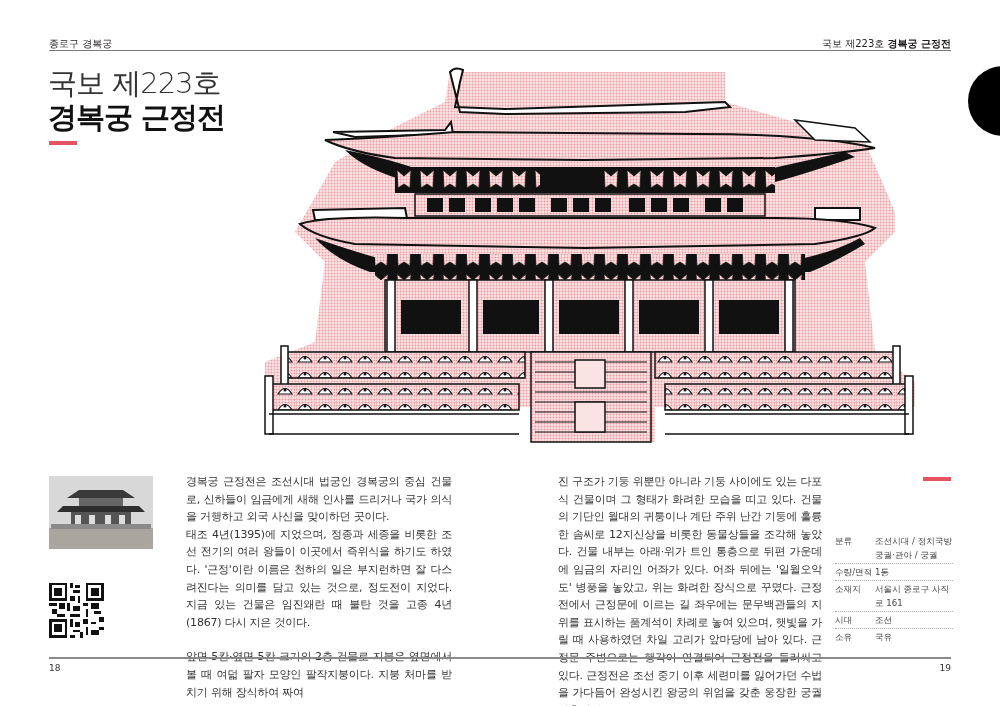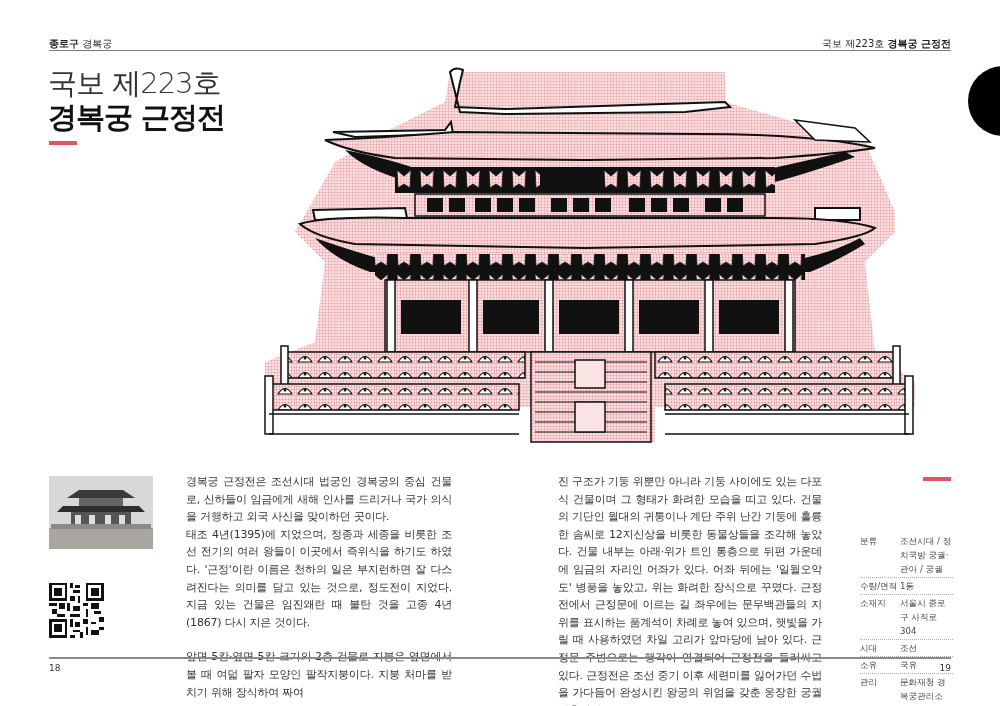--- a/index.html
+++ b/index.html
@@ -1,20 +1,20 @@
 <!DOCTYPE html>
 <html><head>
 <meta charset="utf-8">
 <style>
   * { margin:0; padding:0; box-sizing:border-box; }
   html, body { width:1000px; height:706px; background:#ffffff; overflow:hidden; }
   body { font-family:"DejaVu Sans", "Liberation Sans", sans-serif; color:#231f20; position:relative; }
 
   .header-left { position:absolute; left:49px; top:37px; font-size:10px; }
-  .header-left b { font-weight:bold; }
+  .header-left b { font-weight:normal; }
   .header-right { position:absolute; right:49px; top:37px; font-size:10px; text-align:right;margin-left:29px; }
   .header-right b { font-weight:bold; }
   .hrule-top { position:absolute; left:49px; right:49px; top:50px; height:1px; background:#7a7a7a; }
 
   .title-sub { position:absolute; left:48px; top:64px; font-size:29px; font-weight:200; letter-spacing:-1px; color:#333; font-family:"DejaVu Sans", sans-serif; }
   .title-main { position:absolute; left:48px; top:98px; font-size:29px; font-weight:bold; letter-spacing:-1px; color:#111; }
   .title-bar { position:absolute; left:49px; top:141px; width:28px; height:4px; background:#e4535f; }
 
   .tab-circle { position:absolute; left:968px; top:66px; width:80px; height:70px; border-radius:35px; background:#000; }
 
@@ -24,21 +24,21 @@
   .qr { position:absolute; left:49px; top:582px; width:55px; height:56px; }
 
   .body-col { position:absolute; font-size:11px; line-height:17.6px; color:#333; letter-spacing:-0.2px; }
   .col1 { left:186px; top:473px; width:266px; }
   .col2 { left:558px; top:473px; width:264px; }
   .body-col p { text-align:justify; }
   .gap { height:17px; }
 
   .info-bar { position:absolute; left:923px; top:477px; width:28px; height:4px; background:#e4535f; }
   .info-table { position:absolute; left:835px; top:533px; width:118px; font-size:8.6px; color:#444; }
-  .info-row { display:flex; border-bottom:1px dotted #aaa; padding:1px 0; line-height:14px;margin-left:25px; }
+  .info-row { display:flex; border-bottom:1px dotted #aaa; padding:1px 0; line-height:14px; }
   .info-row:last-child { border-bottom:none; }
   .info-k { width:40px; flex-shrink:0; }
   .info-v { flex:1; }
 
   .hrule-bot { position:absolute; left:49px; right:49px; top:657px; height:2px; background:#8a8a8a; }
   .pg-left { position:absolute; left:49px; top:663px; font-size:9px; color:#333; }
   .pg-right { position:absolute; right:49px; top:663px; font-size:9px; color:#333;margin-left:8px; }
 </style>
 </head>
 <body>
@@ -230,31 +230,27 @@
   <div class="info-row">
     <span class="info-k">분류</span>
     <span class="info-v">조선시대 / 정치국방 궁궐·관아 / 궁궐</span>
   </div>
   <div class="info-row">
     <span class="info-k">수량/면적</span>
     <span class="info-v">1동</span>
   </div>
   <div class="info-row">
     <span class="info-k">소재지</span>
-    <span class="info-v">서울시 종로구 사직로 304</span>
+    <span class="info-v">서울시 종로구 사직로 161</span>
   </div>
   <div class="info-row">
     <span class="info-k">시대</span>
     <span class="info-v">조선</span>
   </div>
   <div class="info-row">
     <span class="info-k">소유</span>
     <span class="info-v">국유</span>
-  </div>
-  <div class="info-row">
-    <span class="info-k">관리</span>
-    <span class="info-v">문화재청 경복궁관리소</span>
   </div>
 </div>
 
 <div class="hrule-bot"></div>
 <div class="pg-left">18</div>
 <div class="pg-right">19</div>
 
 </body></html>

